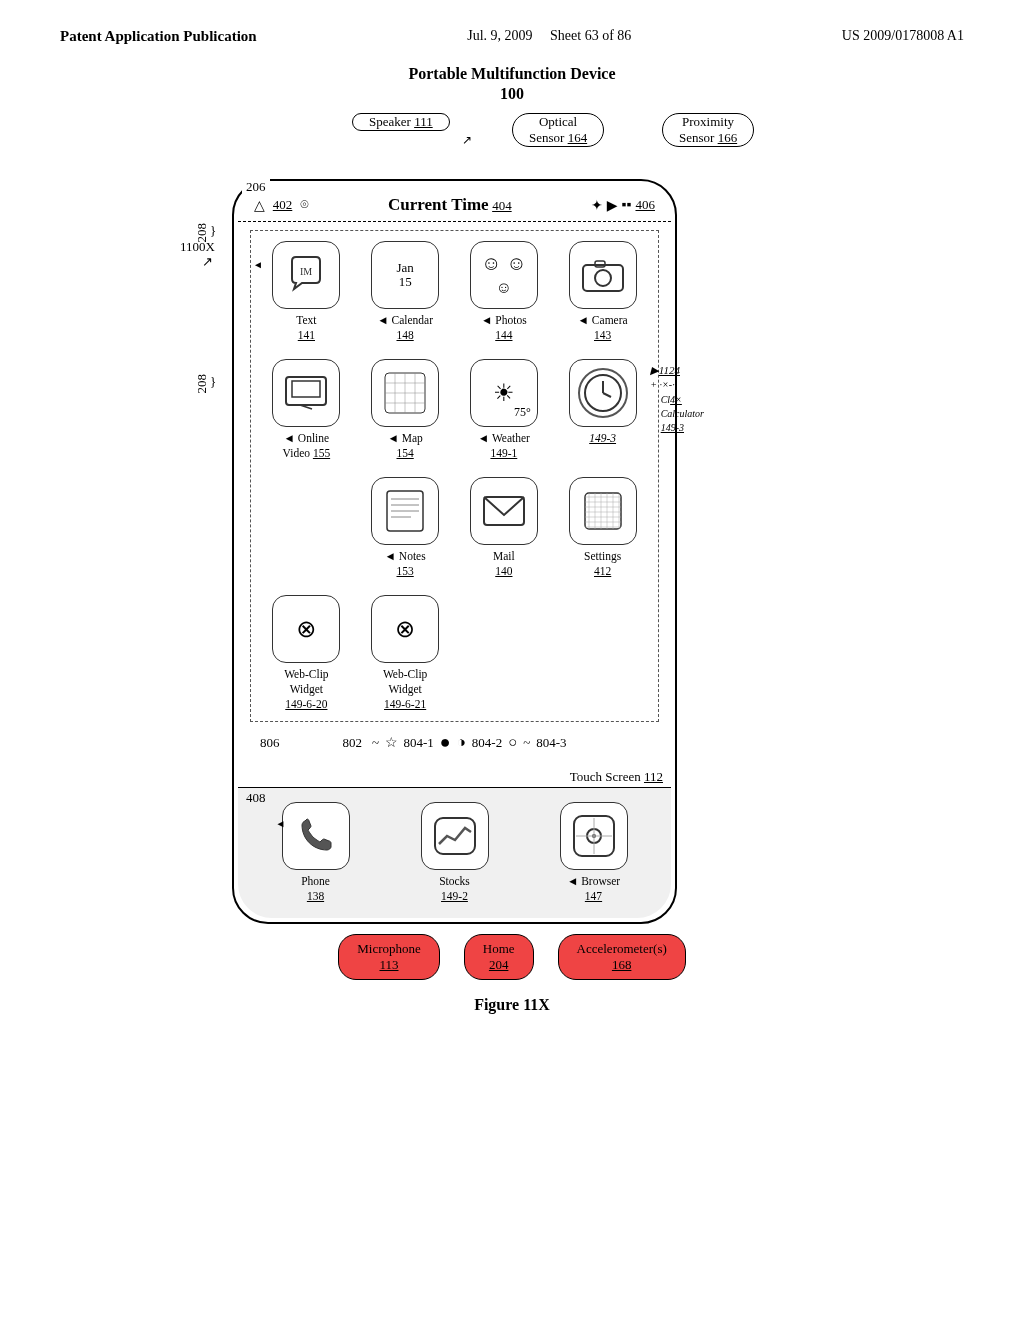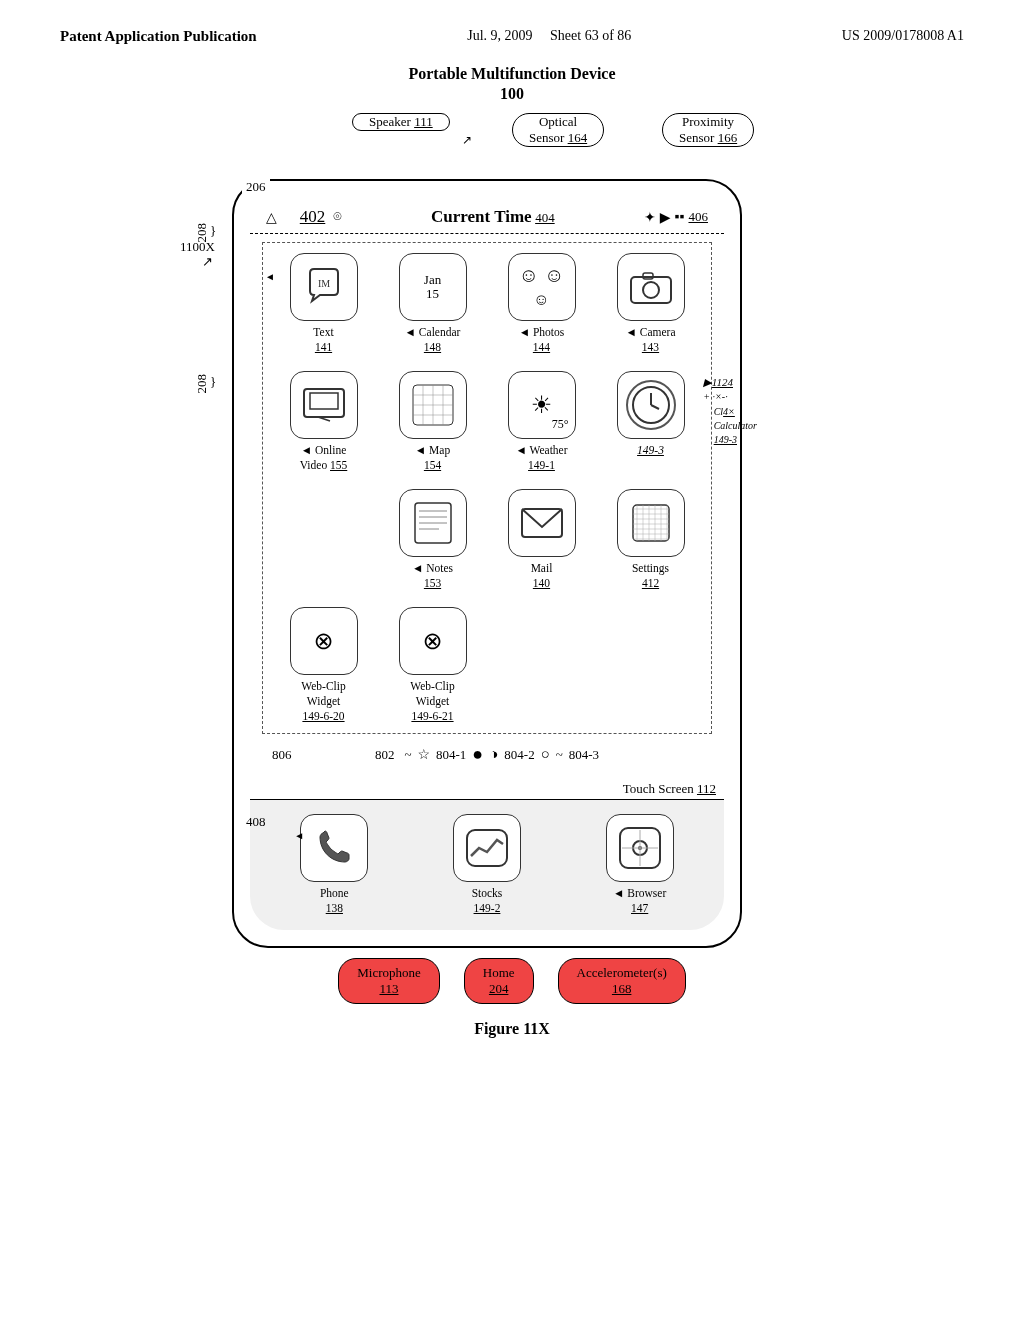--- a/index.html
+++ b/index.html
@@ -67,27 +67,27 @@
 
     
     .device-frame-wrapper {
       display: flex;
       align-items: flex-start;
       position: relative;
       width: 560px;
     }
 
     .device-frame {
-      width: 510px;
+      width: 445px;
       border: 2.5px solid #000;
       border-radius: 36px;
       background: #fff;
       position: relative;
       overflow: visible;
-      padding: 16px;
+      padding: 4px;
     }
 
     
     .device-top-bar {
       padding: 10px 16px 6px 16px;
       display: flex;
       align-items: center;
       justify-content: space-between;
       font-size: 14px;
       border-bottom: 1.5px dashed #000;
@@ -258,21 +258,21 @@
     </div>
     <div style="position:absolute; left:-30px; top:75px; font-size:13px;">↗</div>
 
     <div class="device-frame">
 
       <div style="position:absolute; top:-2px; left:8px; font-size:13px; background:#fff; padding:0 4px;">206</div>
 
       <div class="device-top-bar">
         <div style="display:flex; align-items:center; gap:8px;">
           <span>△</span>
-          <span style="font-size:17px;margin-left:15px;"><u>402</u></span>
+          <span style="font-size:13px;"><u>402</u></span>
           <span>⌾</span>
         </div>
         <div style="text-align:center;">
           <span style="font-size:17px; font-weight:bold;">Current Time</span>
           <span style="font-size:13px;"> <u>404</u></span>
         </div>
         <div style="display:flex; align-items:center; gap:4px;">
           <span>✦</span>
           <span>▶</span>
           <span>▪▪</span>

